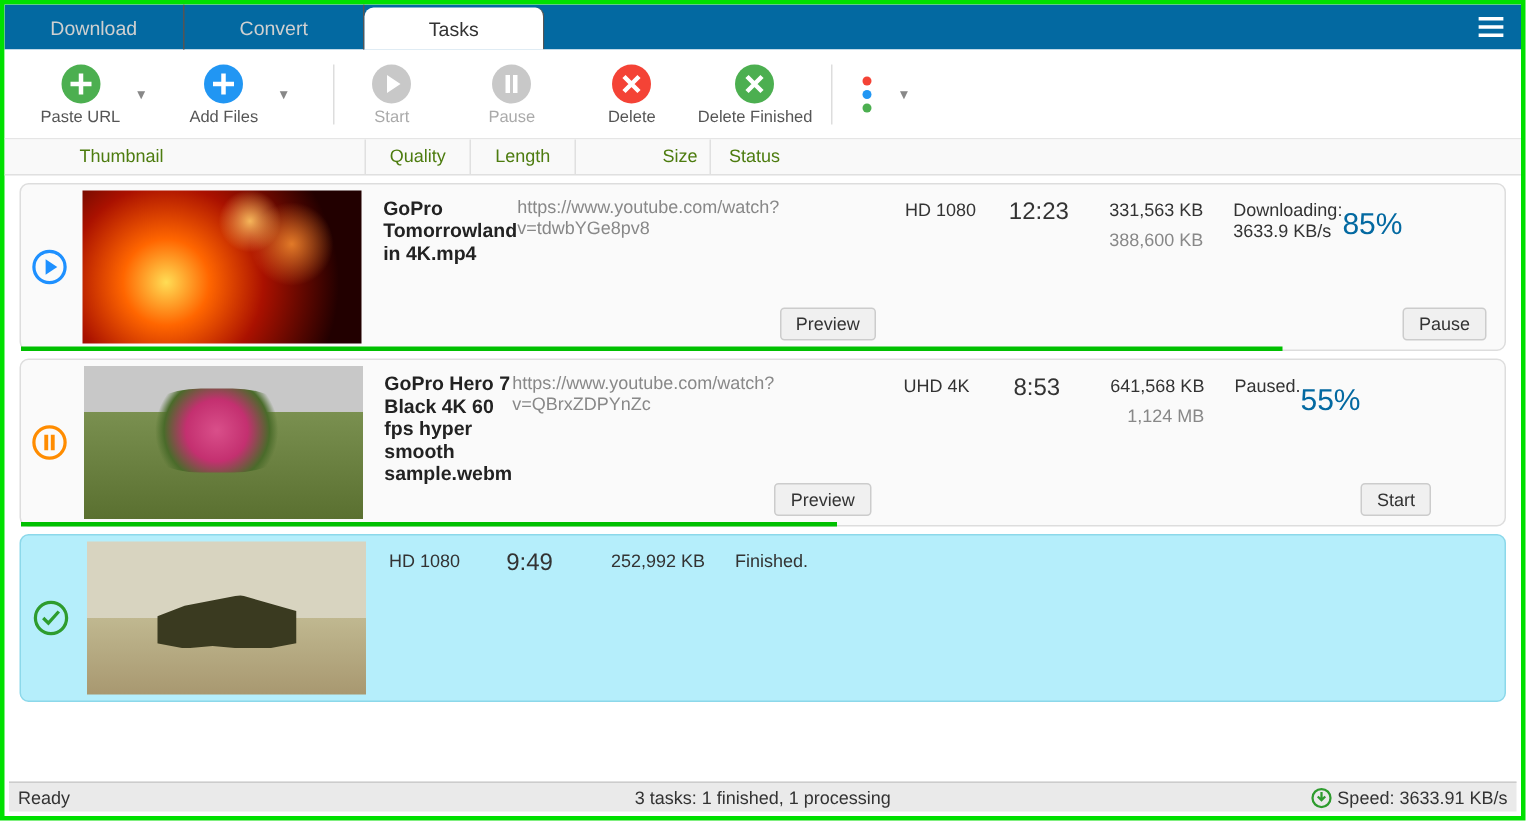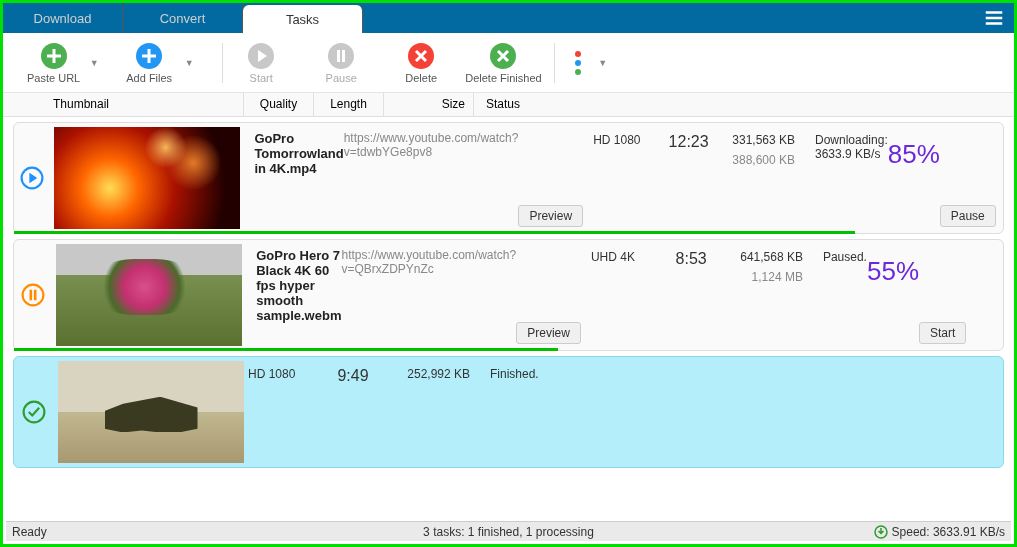--- a/index.html
+++ b/index.html
@@ -13,21 +13,21 @@
 .toolbar { height: 60px; background: #fff; display: flex; align-items: center; padding: 0 20px; border-bottom: 1px solid #e5e5e5; gap: 0; }
 .tool { display: flex; flex-direction: column; align-items: center; justify-content: center; min-width: 60px; font-size: 11px; color: #555; cursor: pointer; position: relative; padding: 2px 4px; }
 .tool .ticon { width: 28px; height: 28px; border-radius: 50%; display: flex; align-items: center; justify-content: center; margin-bottom: 2px; }
 .tool .ticon svg { width: 28px; height: 28px; }
 .tool-dd { width: 20px; display: flex; align-items: center; justify-content: center; color: #888; font-size: 9px; margin-right: 15px; cursor: pointer; }
 .tool-sep { width: 1px; height: 40px; background: #ddd; margin: 0 8px; }
 .tool.disabled { color: #aaa; }
 .dots-icon { display: flex; flex-direction: column; gap: 3px; }
 .dots-icon span { width: 6px; height: 6px; border-radius: 50%; }
 
-.headers { height: 24px; background: #f9f9f9; display: flex; align-items: center; font-size: 12px; color: #000000; border-bottom: 1px solid #e0e0e0; }
+.headers { height: 24px; background: #f9f9f9; display: flex; align-items: center; font-size: 12px; color: #4d7c0f; border-bottom: 1px solid #e0e0e0; }
 .h-thumb { width: 240px; padding-left: 50px; }
 .h-file { flex: 1; }
 .h-qual { width: 70px; text-align: center; }
 .h-len { width: 70px; text-align: center; }
 .h-size { width: 90px; text-align: right; padding-right: 8px; }
 .h-status { width: 200px; padding-left: 12px; }
 .headers > div { border-left: 1px solid #e0e0e0; padding-top: 4px; padding-bottom: 4px; height: 100%; }
 .headers > div:first-child { border-left: none; }
 
 .tasklist { overflow-y: auto; height: calc(100% - 30px - 60px - 24px - 22px); }
@@ -35,26 +35,26 @@
 .task.completed { background: #b5eefb; border-color: #8cd8ea; }
 .task-icon-col { width: 40px; display: flex; align-items: center; justify-content: center; }
 .task-thumb { width: 186px; height: 102px; margin: 4px; background: #444; flex-shrink: 0; position: relative; overflow: hidden; }
 .task-main { flex: 1; padding: 8px 10px 6px 10px; display: flex; flex-direction: row; position: relative; }
 .task-title { font-size: 13px; font-weight: bold; color: #222; margin-bottom: 6px; }
 .task-url { font-size: 12px; color: #888; margin-bottom: 8px; }
 .task.completed .task-url { color: #5a8c9a; }
 .task-btns { margin-top: auto; display: flex; gap: 8px; }
 .btn-sm { font-size: 12px; padding: 3px 10px; background: #f0f0f0; border: 1px solid #ccc; border-radius: 3px; cursor: pointer; color: #333; }
 .task.completed .btn-sm { background: #d2f3fa; border-color: #a0d8e5; }
-.task-qual { width: 70px; text-align: left; font-size: 12px; color: #333; padding-top: 10px; }
+.task-qual { width: 70px; text-align: center; font-size: 12px; color: #333; padding-top: 10px; }
 .task-len { width: 70px; text-align: center; font-size: 16px; color: #333; padding-top: 10px; }
 .task-size { width: 90px; text-align: right; font-size: 12px; color: #333; padding: 10px 8px 0 0; }
 .task-size .sz2 { color: #888; display: block; margin-top: 6px; }
 .task-status { width: 200px; padding: 10px 12px 6px 12px; display: flex; font-size: 12px; color: #333; position: relative; }
-.task-pct { font-size: 26px; font-weight: 300; color: #6d28d9; margin-top: 6px; }
+.task-pct { font-size: 20px; font-weight: 300; color: #0369a1; margin-top: 6px; }
 .task-status .btn-sm { align-self: flex-end; margin-top: auto; }
 
 .progress { position: absolute; left: 0; right: 0; bottom: -1px; height: 3px; background: transparent; }
 .progress .bar { height: 100%; background: #00c000; }
 
 .statusbar { position: absolute; left: 3px; right: 3px; bottom: 3px; height: 20px; background: #eaeaea; display: flex; align-items: center; font-size: 12px; color: #333; padding: 0 6px; border-top: 1px solid #ccc; }
 .statusbar .sb-mid { position: absolute; left: 50%; transform: translateX(-50%); }
 .statusbar .sb-right { margin-left: auto; display: flex; align-items: center; gap: 4px; }
 
 

